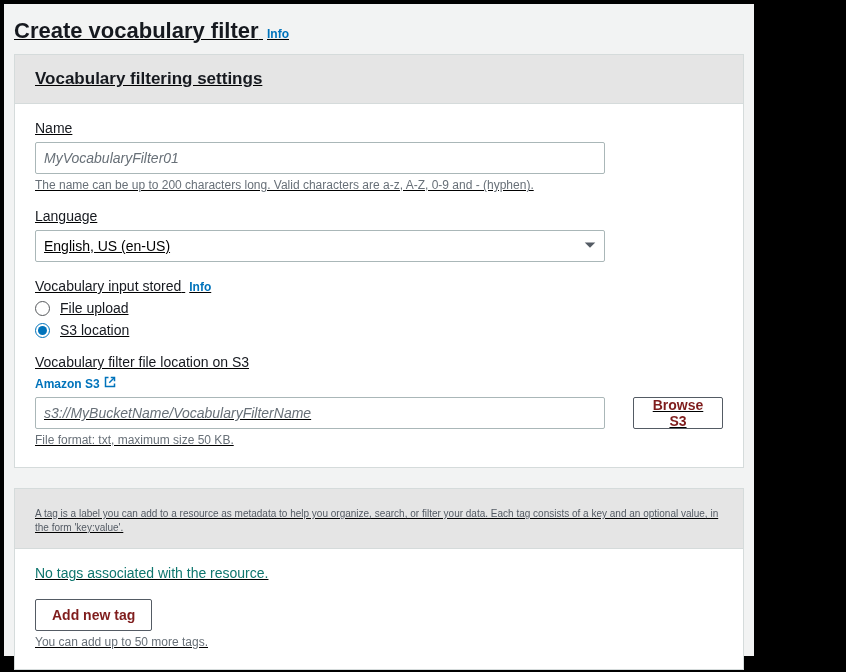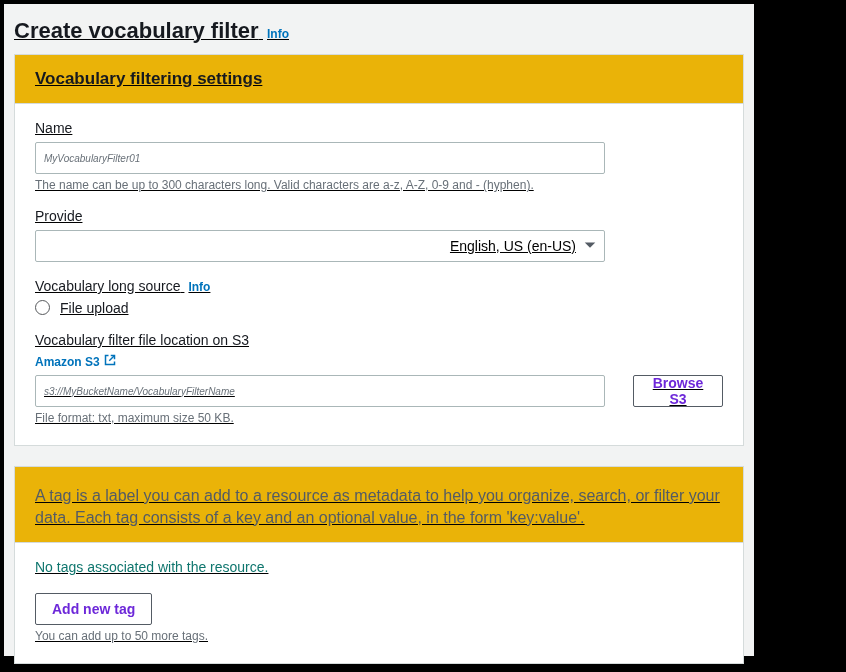--- a/index.html
+++ b/index.html
@@ -36,54 +36,54 @@
     cursor: pointer;
   }
   .panel {
     background: #fff;
     border: 1px solid #d5dbdb;
     margin: 0 10px 20px 10px;
   }
   .panel-header {
     border-bottom: 1px solid #d5dbdb;
     padding: 14px 20px;
-    background: #eab308;
+    background: #e5e5e5;
   }
   .panel-title {
     font-size: 17px;
     font-weight: 700;
     color: #16191f;
   }
   .panel-title .optional {
     font-style: italic;
     font-weight: 400;
     color: #545b64;
   }
   .panel-desc {
-    font-size: 16px;
+    font-size: 10px;
     color: #545b64;
     margin-top: 4px;
     line-height: 1.35;
   }
   .panel-body {
     padding: 16px 20px 20px 20px;
   }
   .field-label {
     font-size: 14px;
     color: #16191f;
     margin-bottom: 6px;
   }
   .field-group { margin-bottom: 16px; }
   .text-input {
     width: 570px;
     height: 32px;
     padding: 12px 8px;
     border: 1px solid #aab7b8;
     border-radius: 2px;
-    font-size: 10px;
+    font-size: 14px;
     color: #16191f;
   }
   .text-input::placeholder { color: #687078; font-style: italic; }
   .help-text {
     font-size: 12px;
     color: #687078;
     margin-top: 4px;
   }
   .select-wrap {
     position: relative;
@@ -92,31 +92,30 @@
   .select-box {
     width: 100%;
     height: 32px;
     border: 1px solid #aab7b8;
     border-radius: 2px;
     background: #fff;
     padding: 0 28px 0 8px;
     font-size: 14px;
     line-height: 30px;
     cursor: pointer;
-    text-align: right;
   }
   .select-caret {
     position: absolute;
     right: 8px;
     top: 8px;
     pointer-events: none;
   }
   .radio-line {
     display: flex;
-    align-items: flex-start;
+    align-items: flex-end;
     margin: 6px 0;
     cursor: pointer;
   }
   .radio-circle {
     width: 15px; height: 15px;
     border-radius: 50%;
     border: 1px solid #56595c;
     margin-right: 10px;
     display: inline-flex;
     align-items: center;
@@ -137,21 +136,21 @@
     align-items: center;
     justify-content: center;
     height: 32px;
     padding: 0 16px;
     font-size: 14px;
     font-weight: 700;
     border-radius: 2px;
     cursor: pointer;
     background: #fff;
     border: 1px solid #545b64;
-    color: #6d28d9;
+    color: #7f1d1d;
   }
   .amazon-s3-link {
     color: #0073bb;
     font-weight: 700;
     font-size: 12px;
     cursor: pointer;
     display: inline-flex;
     align-items: center;
     gap: 4px;
   }
@@ -174,43 +173,49 @@
 
   <div class="panel">
     <div class="panel-header">
       <div class="panel-title">Vocabulary filtering settings</div>
     </div>
     <div class="panel-body">
 
       <div class="field-group">
         <div class="field-label">Name</div>
         <input class="text-input" type="text" placeholder="MyVocabularyFilter01" style="">
-        <div class="help-text">The name can be up to 300 characters long. Valid characters are a-z, A-Z, 0-9 and - (hyphen).</div>
+        <div class="help-text">The name can be up to 200 characters long. Valid characters are a-z, A-Z, 0-9 and - (hyphen).</div>
       </div>
 
       <div class="field-group">
-        <div class="field-label">Provide</div>
+        <div class="field-label">Language</div>
         <div class="select-wrap">
           <div class="select-box">English, US (en-US)</div>
           <span class="select-caret">
             <svg width="14" height="14" viewBox="0 0 16 16">
                 <path d="M2 5 L8 11 L14 5 Z" fill="#545b64"></path>
               </svg>
           </span>
         </div>
       </div>
 
       <div class="field-group">
         <div class="field-label">
-          <span>Vocabulary long source</span>
+          <span>Vocabulary input stored</span>
           <span class="info-link" style="margin-left:4px">Info</span>
         </div>
         <div class="radio-line">
           <span class="radio-circle"></span>
           <span class="radio-label">File upload</span>
+        </div>
+        <div class="radio-line">
+          <span class="radio-circle selected">
+              <span class="radio-dot"></span>
+            </span>
+          <span class="radio-label">S3 location</span>
         </div>
       </div>
 
       <div class="field-group" style="margin-bottom:0">
         <div class="field-label">Vocabulary filter file location on S3</div>
         <div class="help-text" style="margin-top:0;margin-bottom:6px">
           <span class="amazon-s3-link">
             <span>Amazon S3</span>
             <span class="ext-icon">
               <svg width="12" height="12" viewBox="0 0 16 16" fill="none" stroke="#0073bb" stroke-width="2">

